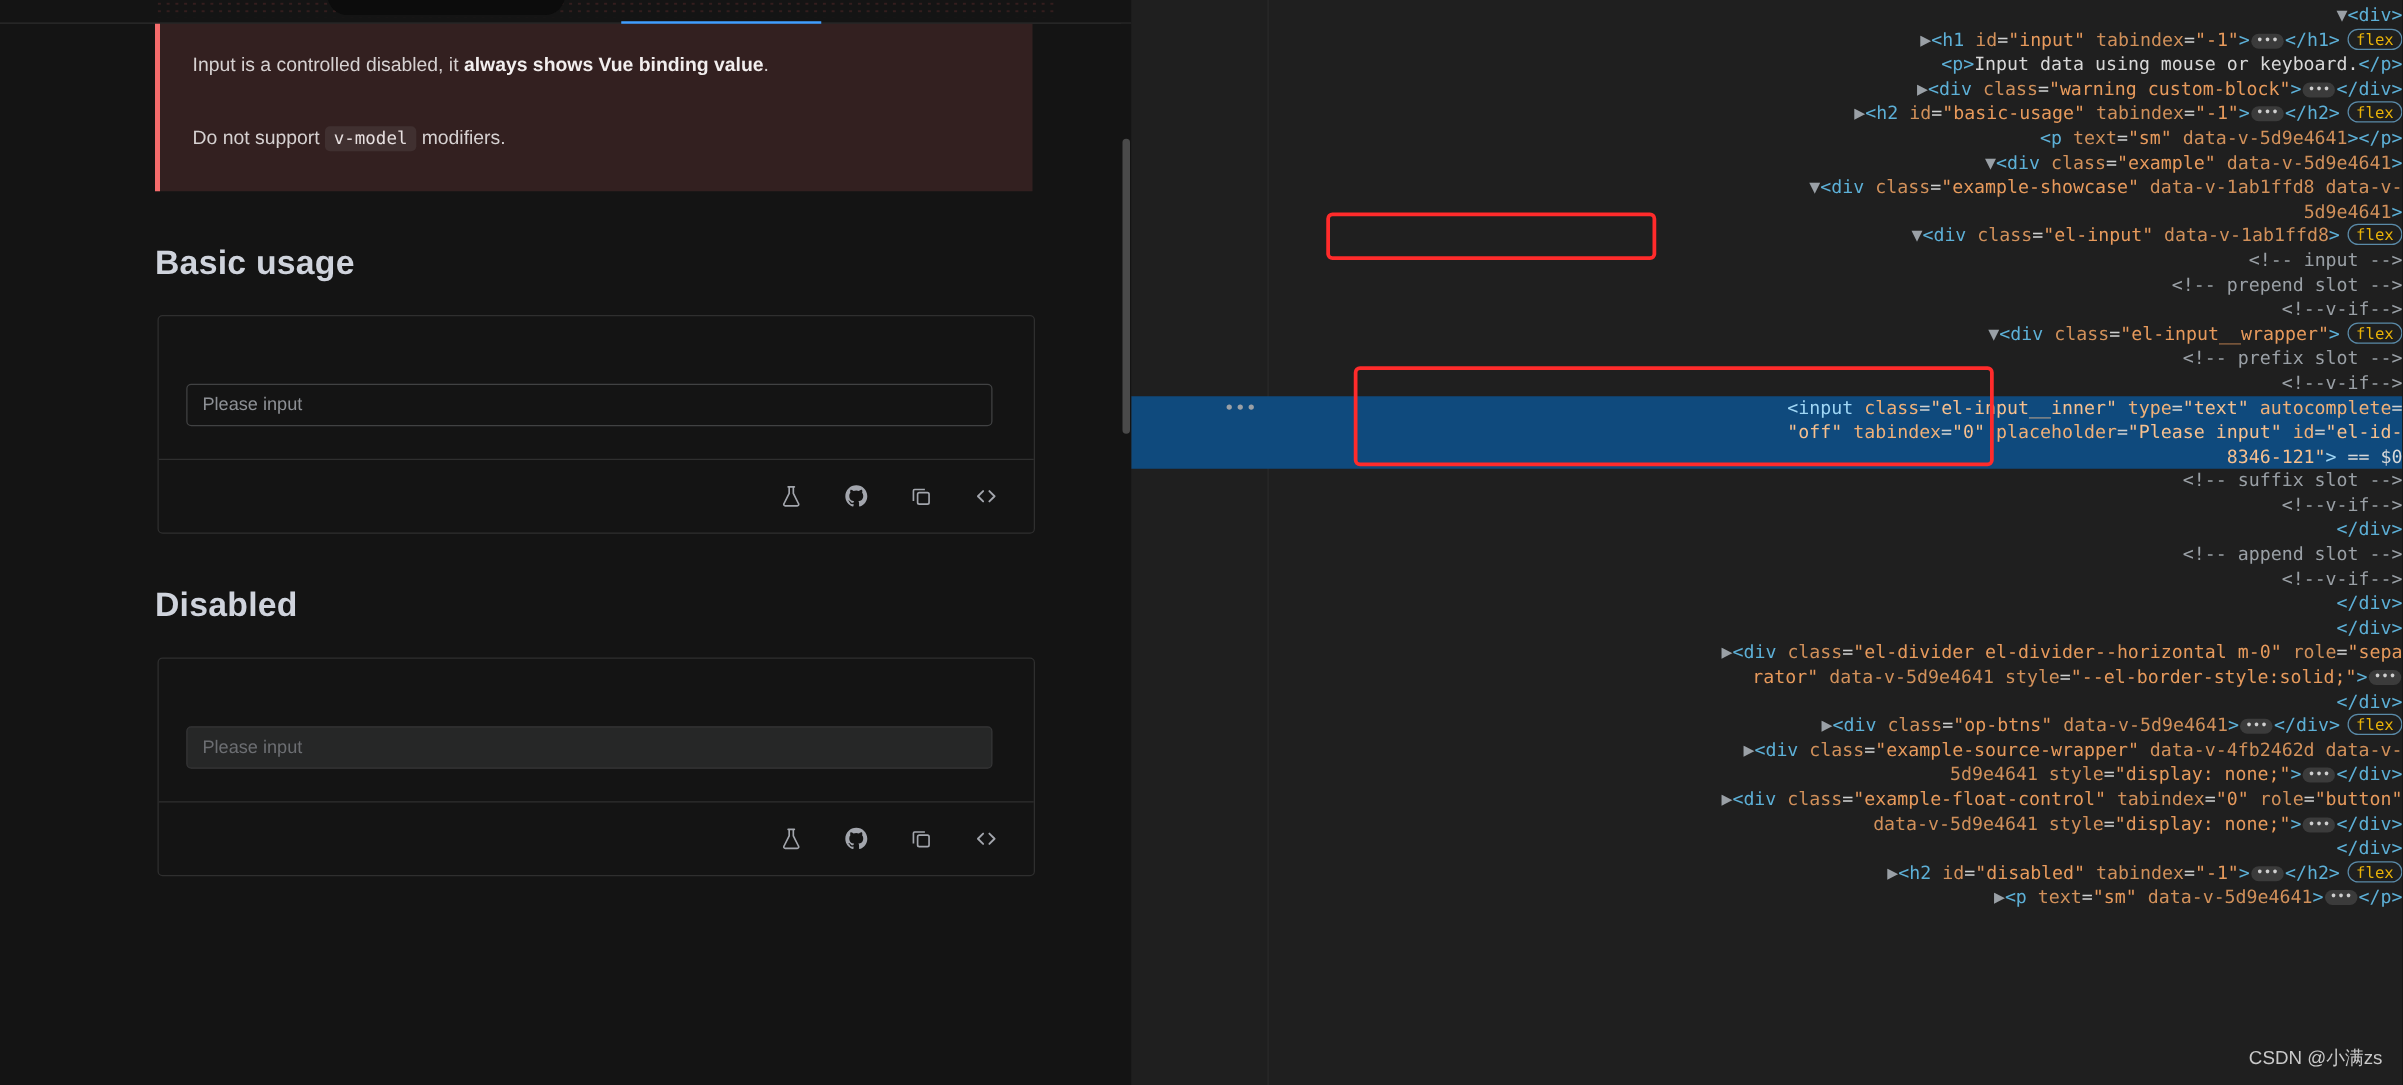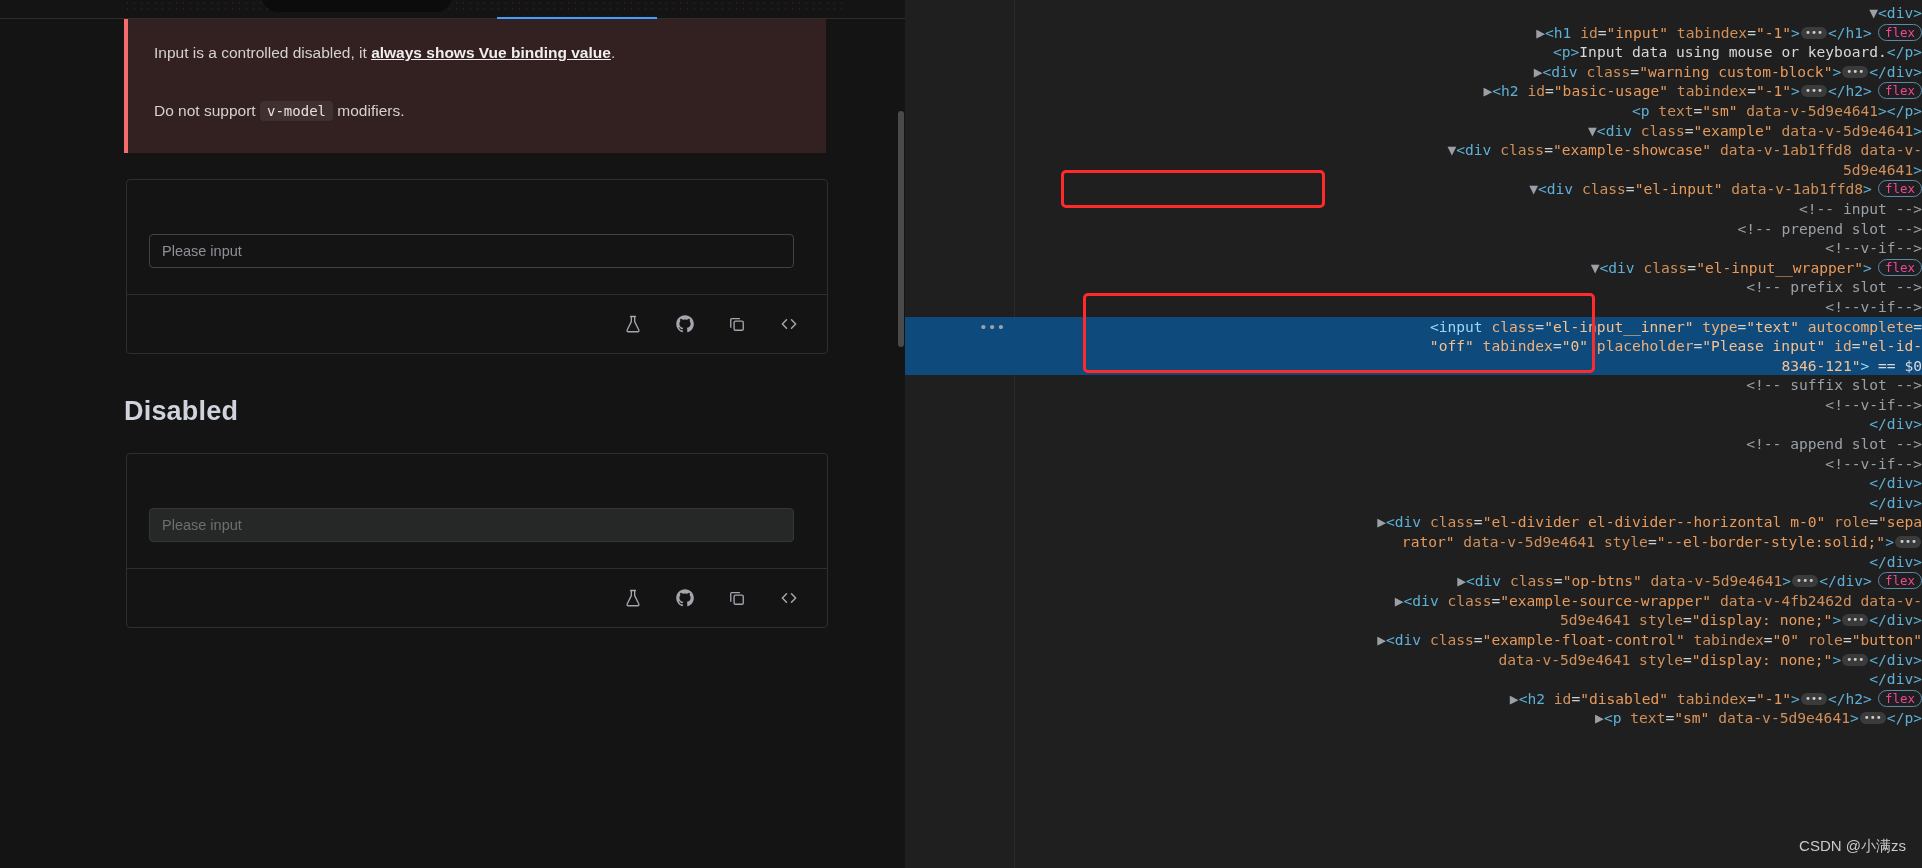--- a/index.html
+++ b/index.html
@@ -47,21 +47,21 @@
   .warning-block {
     position:relative;
     margin: 0 0 0 124px;
     width: 702px;
     background:#332020;
     border-left:4px solid #f56c6c;
     padding: 16px 26px 24px 26px;
     color:#d8d3d3;
   }
   .warning-block p { font-size:15.5px; line-height:36px; color:#d6d1d1; }
-  .warning-block p b { color:#f2eeee; font-weight:bold;text-decoration:underline; }
+  .warning-block p b { color:#f2eeee; font-weight:bold; }
   code.inl {
     font-family:"DejaVu Sans Mono", monospace;
     background:#403030;
     color:#e7e0e0;
     padding:2px 7px;
     border-radius:4px;
     font-size:14px;
   }
 
   h2.sec {
@@ -146,21 +146,21 @@
   .attr { color:#d1905a; }
   .val  { color:#e79a5c; }
   .txt  { color:#d8d8d8; }
   .cmt  { color:#9aa0a6; }
   .ellip {
     display:inline-block; background:#3b3b3b; color:#cfcfcf;
     border-radius:8px; padding:0 4px; font-size:10px; line-height:12px;
     vertical-align:2px; margin:0 1px;
   }
   .badge-flex {
-    display:inline-block; border:1px solid #5a8aa8; color:#ec4899;
+    display:inline-block; border:1px solid #5a8aa8; color:#eab308;
     border-radius:9px; padding:0 6px; font-size:12.5px; line-height:15px;
     vertical-align:1px; margin-left:6px; font-family:"DejaVu Sans Mono", monospace;
   }
   .sel-row { background:#0f4a7d; }
   .sel-row .tag { color:#9fd6f5; }
   .sel-row .attr { color:#f0b078; }
   .sel-row .val { color:#f7c08f; }
   .dollar { color:#d8d8d8; }
   .dots3 { position:absolute; left:74px; color:#9aa0a6; }
 
@@ -188,20 +188,21 @@
     <div class="page-hr"></div>
     <div class="page-hr-accent"></div>
 
     <div class="page-body">
 
       <div class="warning-block">
         <p><span>Input is a controlled disabled, it </span><b>always shows Vue binding value</b><span>.</span></p>
         <p style="margin-top:22px"><span>Do not support </span><code class="inl">v-model</code><span> modifiers.</span></p>
       </div>
 
+      <h2 class="sec">Basic usage</h2>
 
       <div class="example-card">
         <div class="example-showcase">
           <div class="el-input-box">
             <span class="ph">Please input</span>
           </div>
         </div>
         <div class="card-divider"></div>
         <div class="op-btns">
           <span class="ic">

